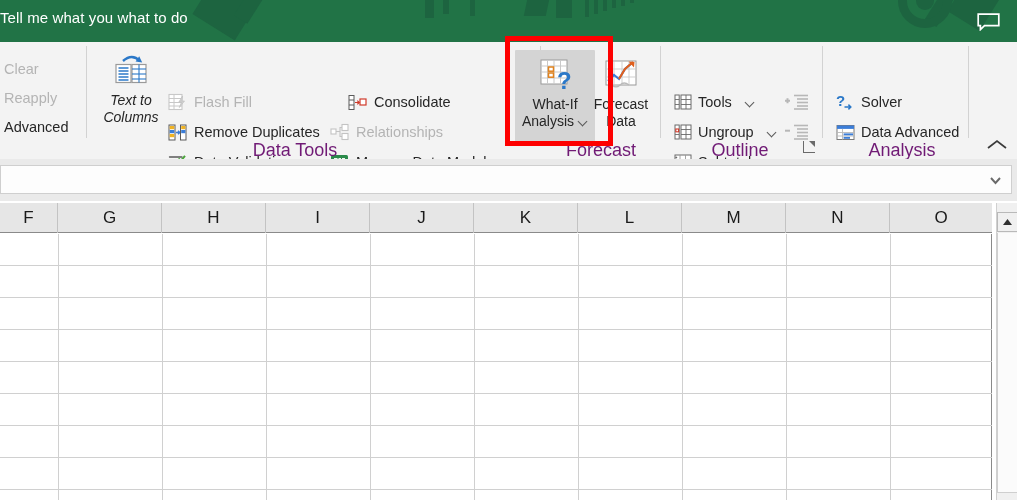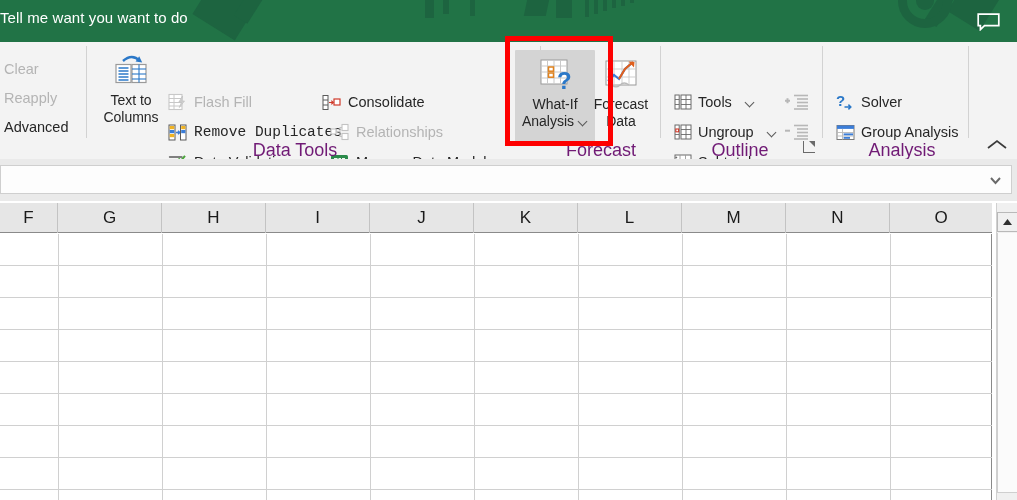--- a/index.html
+++ b/index.html
@@ -168,21 +168,21 @@
 
     <i style="left:205px; top:-30px; width:50px; height:62px; transform:rotate(32deg);"></i>
     <i style="left:248px; top:-34px; width:16px; height:58px; transform:rotate(32deg);"></i>
     <i style="left:940px; top:-34px; width:14px; height:62px; transform:rotate(32deg);"></i>
     <i style="left:962px; top:-40px; width:38px; height:66px; transform:rotate(32deg);"></i>
     <div class="deco-ring" style="left:898px; top:-26px; width:54px; height:54px;"></div>
     <div class="deco-disc" style="left:916px; top:-8px; width:18px; height:18px;"></div>
   </div>
 
   <div class="tellme">
-    <span>Tell me want you want to do</span>
+    <span>Tell me what you what to do</span>
   </div>
 
   <svg class="comment-icon" viewBox="0 0 23 18">
     <path d="M1.2 1.2 H21.8 V12.6 H7.5 L3.4 16.6 V12.6 H1.2 Z" fill="none" stroke="#ffffff" stroke-width="1.7"></path>
   </svg>
 </div>
 
 <div class="ribbon">
 
   <div class="grp-sep" style="left:86px;"></div>
@@ -194,21 +194,21 @@
   <div class="ctl dis" style="left:4px; top:20px;">
     <span class="lbl">Clear</span>
   </div>
   <div class="ctl dis" style="left:4px; top:49px;">
     <span class="lbl">Reapply</span>
   </div>
   <div class="ctl" style="left:4px; top:78px;">
     <span class="lbl">Advanced</span>
   </div>
 
-  <div class="bigbtn" style="left:97px; top:10px; width:68px;">
+  <div class="bigbtn" style="left:97px; top:10px; width:68px;font-style:italic;">
     <span class="ico" style="width:40px; height:40px;">
       <svg viewBox="0 0 40 40" width="40" height="40">
         <path d="M12 9 q9 -8 17 0" fill="none" stroke="#2b78c8" stroke-width="2.4"></path>
         <path d="M28.2 4.2 l3 6.4 l-6.6 -1.2 z" fill="#2b78c8"></path>
         <rect x="5" y="12.5" width="15" height="18" fill="#fff" stroke="#9a9a9a" stroke-width="1.2"></rect>
         <g stroke="#2b78c8" stroke-width="1.5">
           <line x1="7.5" y1="16" x2="17.5" y2="16"></line>
           <line x1="7.5" y1="19" x2="17.5" y2="19"></line>
           <line x1="7.5" y1="22" x2="17.5" y2="22"></line>
           <line x1="7.5" y1="25" x2="17.5" y2="25"></line>
@@ -236,21 +236,21 @@
             <line x1="1" y1="9.5" x2="14" y2="9.5"></line>
             <line x1="1" y1="13" x2="14" y2="13"></line>
             <line x1="6" y1="1.5" x2="6" y2="16.5"></line>
           </g>
         <path d="M14.5 3 l-3.6 6 h2.6 l-2.2 5.6 l5.2 -6.6 h-2.6 z" fill="#d0d0d0" stroke="#c0c0c0" stroke-width=".7"></path>
       </svg>
     </span>
     <span class="lbl">Flash Fill</span>
   </div>
 
-  <div class="ctl" style="left:168px; top:81px;font-family:Liberation Mono, monospace;">
+  <div class="ctl" style="left:168px; top:81px;">
     <span class="ico" style="width:19px; height:19px; margin-right:7px;">
       <svg viewBox="0 0 19 19" width="19" height="19">
         <rect x="1" y="2" width="6" height="15" fill="#fff" stroke="#5a5a5a" stroke-width="1"></rect>
         <rect x="1.7" y="3" width="4.6" height="3.2" fill="#f0b323"></rect>
         <rect x="1.7" y="7" width="4.6" height="3.2" fill="#3b7dd8"></rect>
         <rect x="1.7" y="11" width="4.6" height="3.2" fill="#f0b323"></rect>
         <path d="M8 9.5 h3.4 M10 7.8 l1.9 1.7 l-1.9 1.7" fill="none" stroke="#3b7dd8" stroke-width="1.3"></path>
         <rect x="12.5" y="2" width="5.5" height="15" fill="#fff" stroke="#5a5a5a" stroke-width="1"></rect>
         <rect x="13.2" y="3" width="4.2" height="3.2" fill="#f0b323"></rect>
         <rect x="13.2" y="7" width="4.2" height="3.2" fill="#3b7dd8"></rect>
@@ -269,21 +269,21 @@
         </g>
         <path d="M10.5 5.5 l2.2 2.4 l4.3 -5" fill="none" stroke="#4aa33a" stroke-width="2"></path>
         <circle cx="13.3" cy="14.2" r="3.6" fill="#fff" stroke="#d03a2a" stroke-width="1.4"></circle>
         <line x1="10.9" y1="11.7" x2="15.7" y2="16.7" stroke="#d03a2a" stroke-width="1.4"></line>
       </svg>
     </span>
     <span class="lbl">Data Validation</span>
     <span class="chev" style="margin-left:12px;"></span>
   </div>
 
-  <div class="ctl" style="left:322px; top:51px;">
+  <div class="ctl" style="left:348px; top:51px;">
     <span class="ico" style="width:19px; height:19px; margin-right:7px;">
       <svg viewBox="0 0 19 19" width="19" height="19">
         <rect x="1" y="2.5" width="5" height="14" fill="#fff" stroke="#5a5a5a" stroke-width="1"></rect>
         <line x1="1" y1="7" x2="6" y2="7" stroke="#5a5a5a" stroke-width="1"></line>
         <line x1="1" y1="12" x2="6" y2="12" stroke="#5a5a5a" stroke-width="1"></line>
         <path d="M7 9.5 h4 M9.3 7.6 l2 1.9 l-2 1.9" fill="none" stroke="#d03a2a" stroke-width="1.2"></path>
         <rect x="12" y="6" width="6" height="6" fill="#fff" stroke="#d03a2a" stroke-width="1.2"></rect>
       </svg>
     </span>
     <span class="lbl">Consolidate</span>
@@ -465,21 +465,21 @@
         <rect x="1" y="2.5" width="17" height="3.4" fill="#3b7dd8"></rect>
         <g stroke="#b8b8b8" stroke-width=".9">
           <line x1="1" y1="9.5" x2="18" y2="9.5"></line>
             <line x1="1" y1="13" x2="18" y2="13"></line>
           <line x1="6.5" y1="5.9" x2="6.5" y2="16.5"></line>
         </g>
         <rect x="7.6" y="10.4" width="9.4" height="1.9" fill="#3b7dd8"></rect>
         <rect x="7.6" y="13.9" width="6.4" height="1.9" fill="#3b7dd8"></rect>
       </svg>
     </span>
-    <span class="lbl">Group Analysis</span>
+    <span class="lbl">Data Advanced</span>
   </div>
 
   <div class="grp-label" style="left:838px; width:128px;">Analysis</div>
 </div>
 
 <svg class="collapse-ribbon" viewBox="0 0 22 14">
   <polyline points="2,10 11,3 20,10" fill="none" stroke="#3a3a3a" stroke-width="1.7"></polyline>
 </svg>
 
 <div class="formulabar-wrap">

